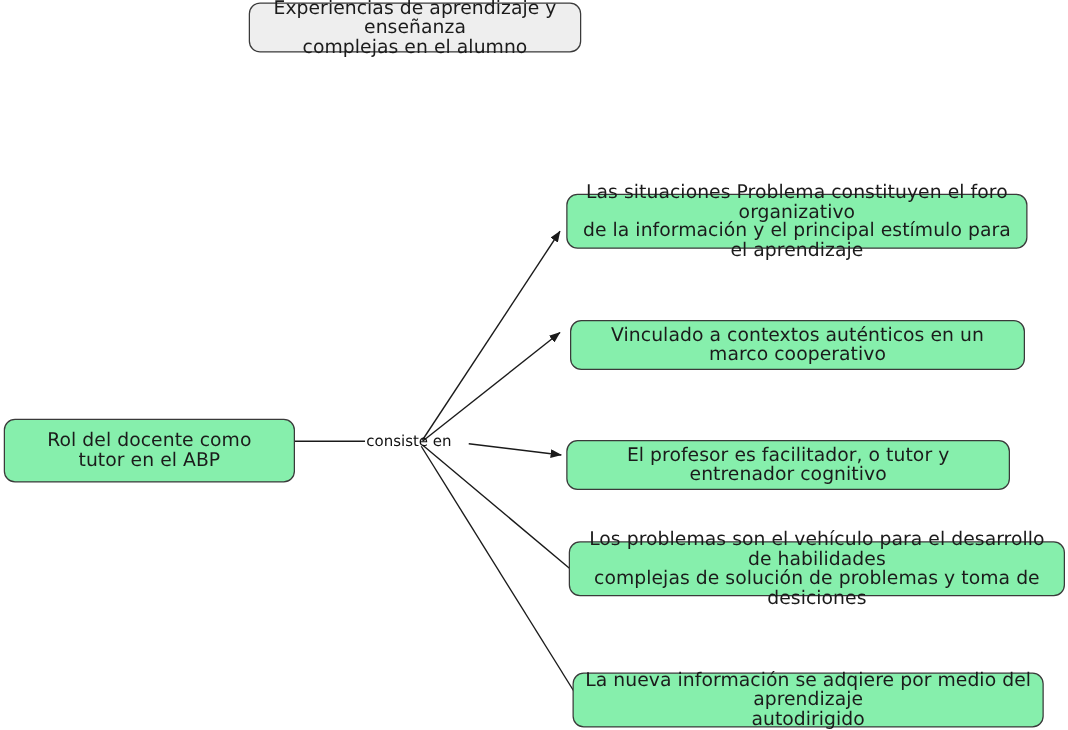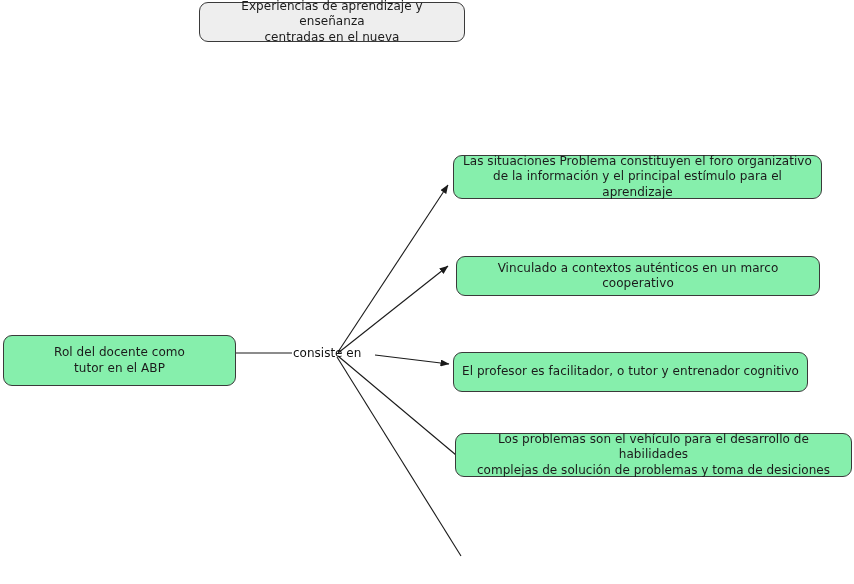--- a/index.html
+++ b/index.html
@@ -30,21 +30,21 @@
   .node {
     position: absolute;
     box-sizing: border-box;
     border: 1px solid #3a3a3a;
     border-radius: 9px;
     display: flex;
     align-items: center;
     justify-content: center;
     text-align: center;
     color: #1b1b1b;
-    font-size: 12px;
+    font-size: 15px;
     line-height: 15.5px;
     padding: 19px 8px;
     letter-spacing: 0.05px;
   }
   .node-blue { background: #86efac; }
   .node-gray { background: #eeeeee; }
   .edge-label {
     position: absolute;
     font-size: 12px;
     color: #111111;
@@ -73,21 +73,21 @@
     <line x1="375" y1="355" x2="449" y2="364" stroke="#1a1a1a" stroke-width="1.1" marker-end="url(#arrowhead)"></line>
 
     <line x1="338" y1="356" x2="456" y2="455" stroke="#1a1a1a" stroke-width="1.1"></line>
 
     <line x1="337" y1="357" x2="461" y2="556" stroke="#1a1a1a" stroke-width="1.1"></line>
   </svg>
 
   <div class="node node-gray" style="left:199px; top:2px; width:266px; height:38px;">
     <span>
       <span>Experiencias de aprendizaje y enseñanza</span><br>
-      <span>centradas en el nueva</span>
+      <span>complejas en el alumno</span>
     </span>
   </div>
 
   <div class="node node-blue" style="left:3px; top:335px; width:233px; height:51px;">
     <span>
       <span>Rol del docente como</span><br>
       <span>tutor en el ABP</span>
     </span>
   </div>
 
@@ -108,14 +108,20 @@
     <span>
       <span>Los problemas son el vehículo para el desarrollo de habilidades</span><br>
       <span>complejas de solución de problemas y toma de desiciones</span>
     </span>
   </div>
 
   <div class="node node-blue" style="left:453px; top:352px; width:355px; height:28px;">
     <span>El profesor es facilitador, o tutor y entrenador cognitivo</span>
   </div>
 
+  <div class="node node-blue" style="left:458px; top:538px; width:377px; height:44px;">
+    <span>
+      <span>La nueva información se adqiere por medio del aprendizaje</span><br>
+      <span>autodirigido</span>
+    </span>
+  </div>
 
 </div>
 
 </body></html>

